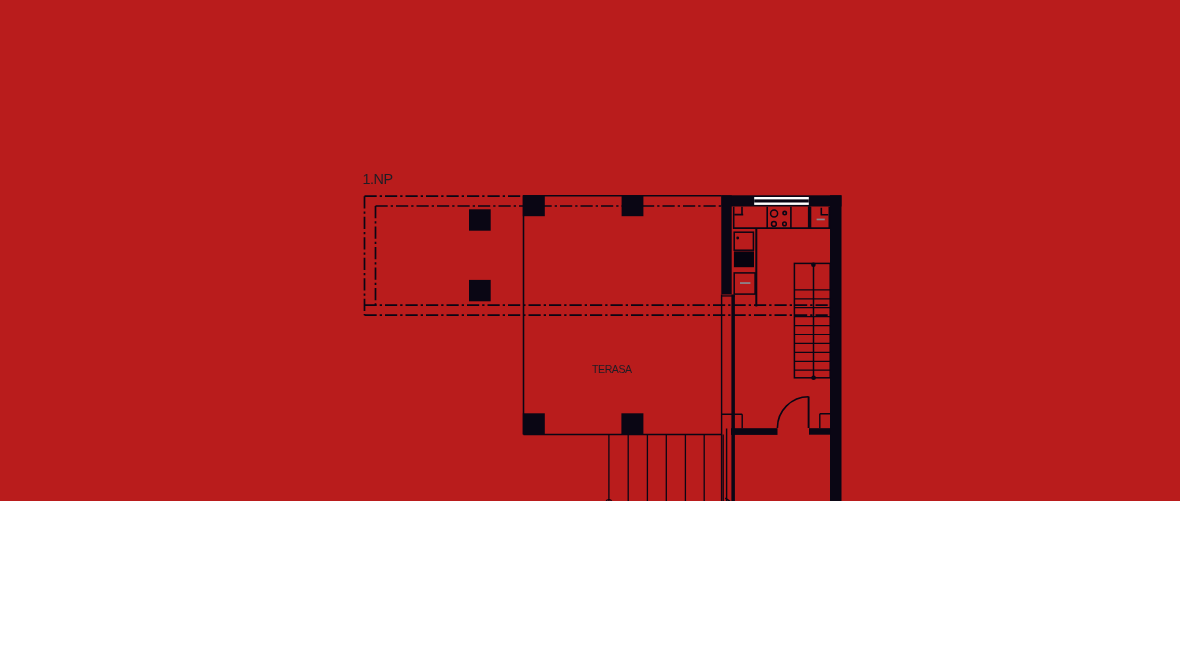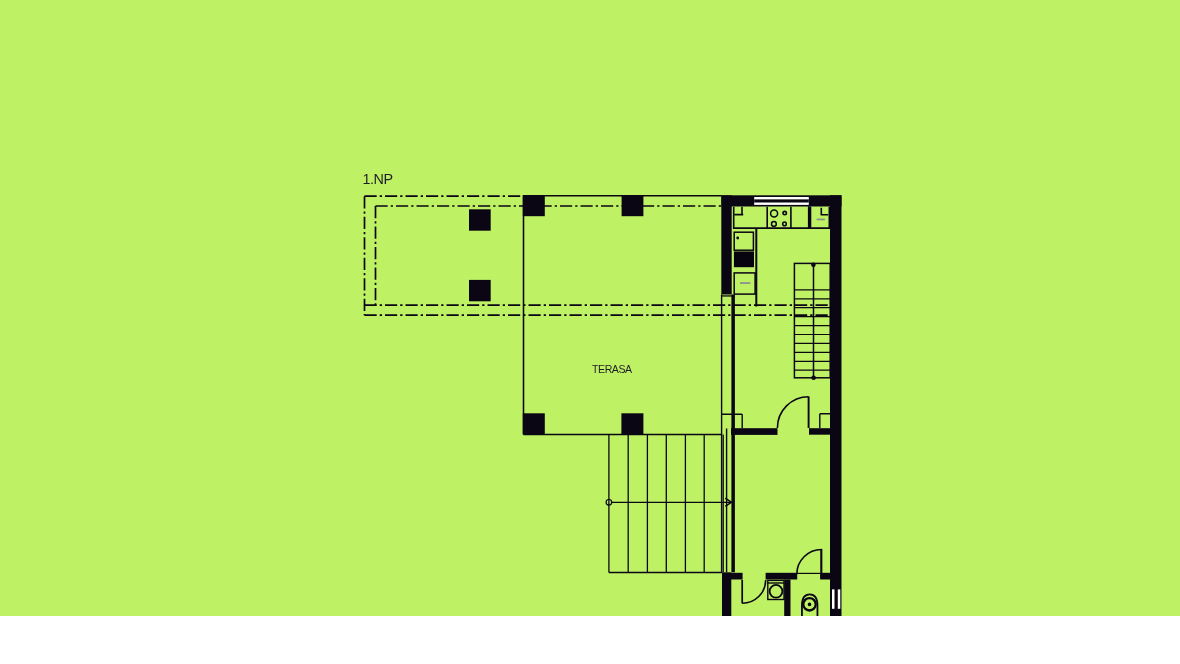--- a/index.html
+++ b/index.html
@@ -1,16 +1,16 @@
 <!DOCTYPE html>
 <html><head>
 <meta charset="utf-8">
 <style>
   html,body{margin:0;padding:0;background:#fff;}
-  #c{position:relative;width:1180px;height:616px;background:#bef264;overflow:hidden;}
+  #c{position:relative;width:1180px;height:501px;background:#b91c1c;overflow:hidden;}
   svg{position:absolute;left:0;top:0;}
   .t{font-family:"Liberation Sans",sans-serif;fill:#1e1e26;}
 </style>
 </head>
 <body>
 <div id="c">
 <svg width="1180" height="664" viewBox="0 0 1180 664">
 <g fill="none" stroke="#0a0614" stroke-width="1.55">
 
   <g stroke-dasharray="12.2 3 2.3 3" stroke-width="1.7">

